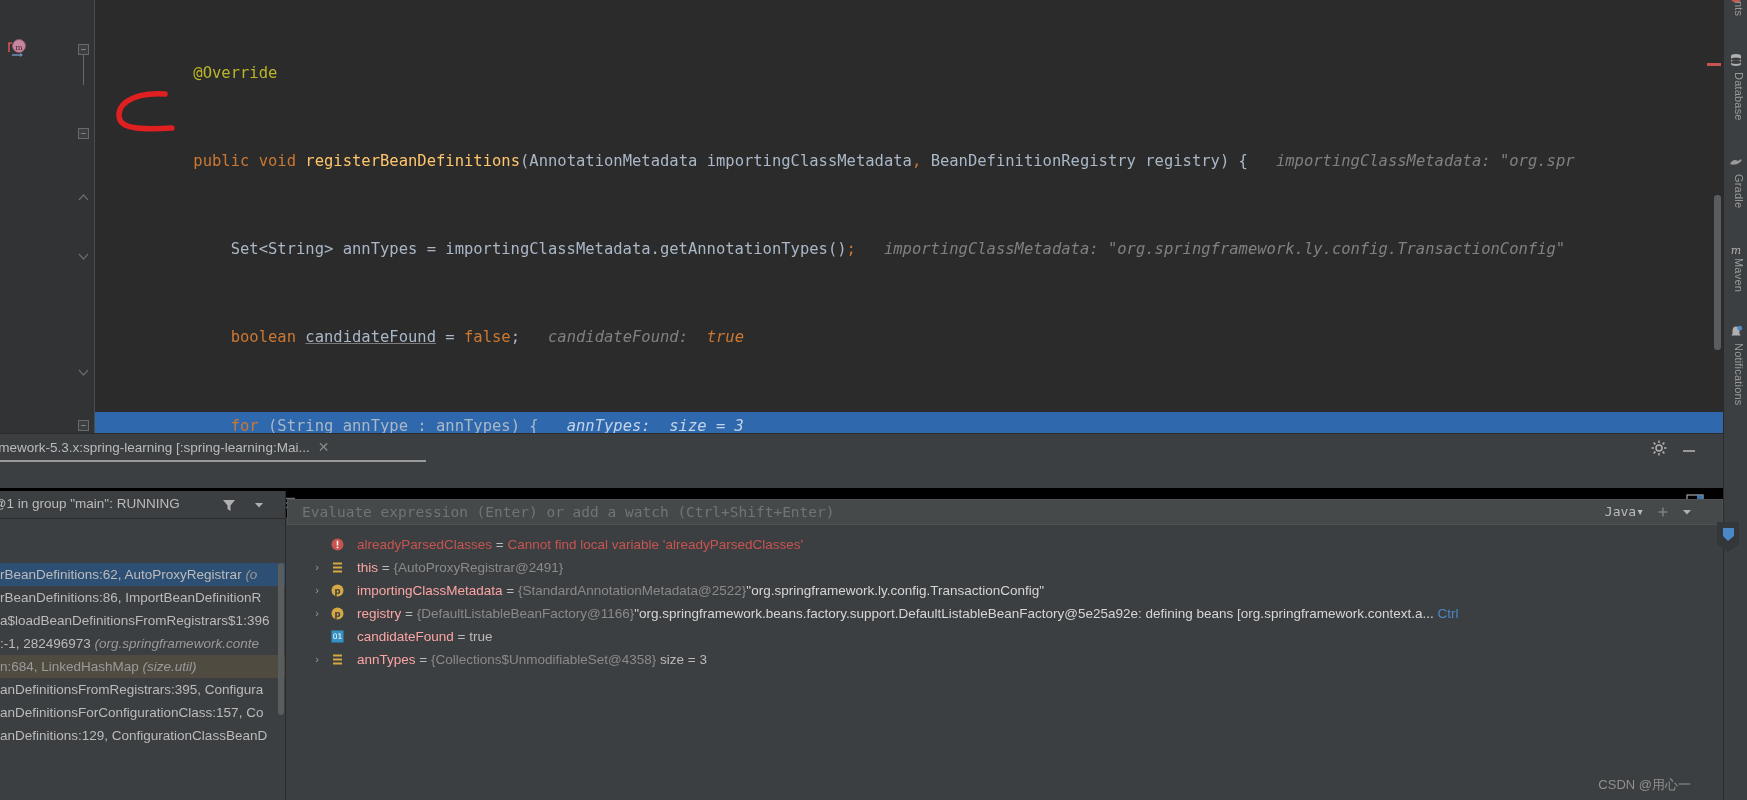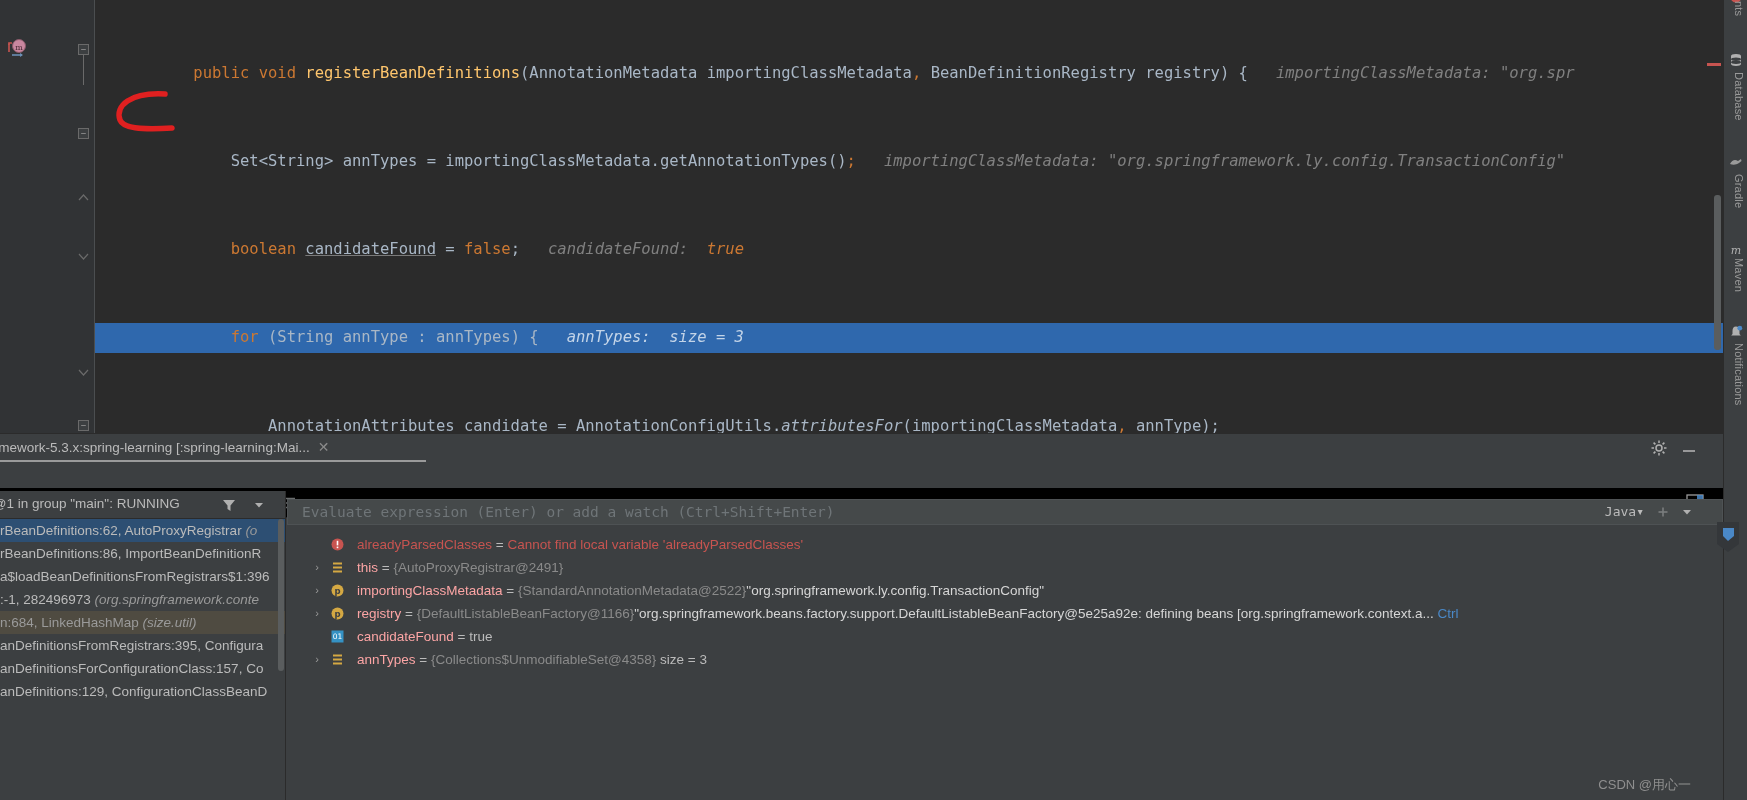--- a/index.html
+++ b/index.html
@@ -130,21 +130,21 @@
     border-bottom:1px solid #2b2b2b;
   }
   .thread-text {
     position:absolute; left:-12px; top:5px; color:#bbbbbb; font-size:13.5px; white-space:nowrap;
   }
   .frame-list { position:relative; background:#3c3f41; }
   .frame-row {
     position:relative; height:23px; padding-left:0; color:#bbbbbb;
     font-size:13.5px; white-space:nowrap; overflow:hidden; line-height:23px;
   }
-  .frame-row.selected { background:#2d4f73; }
+  .frame-row.selected { background:#2d4f73;margin-top:44px; }
   .frame-row.library { background:#4f4b41; color:#9a9a9a; }
   .frame-row .pkg { color:#9a9a9a; font-style:italic; }
   .frames-scroll {
     position:absolute; right:1px; top:0px; width:6px; height:152px;
     background:#5a5d5e; border-radius:3px;
   }
 
   
   .vars-panel {
     position:absolute; left:287px; top:499px; right:24px; height:301px;
@@ -236,20 +236,21 @@
 
     <div class="indent-guides">
       <div class="iguide" style="left:0px;"></div>
       <div class="iguide" style="left:39px;"></div>
       <div class="iguide" style="left:78px;"></div>
       <div class="iguide" style="left:117px;"></div>
       <div class="iguide" style="left:156px;"></div>
     </div>
 
     <div class="code-surface">
+      <div class="code-line">          <span class="anno">@Override</span></div>
       <div class="code-line">          <span class="kw">public</span> <span class="kw">void</span> <span class="fn">registerBeanDefinitions</span>(<span class="ident">AnnotationMetadata importingClassMetadata</span><span class="kw">,</span> <span class="ident">BeanDefinitionRegistry registry</span>) {   <span class="hint">importingClassMetadata: "org.spr</span></div>
       <div class="code-line">              <span class="ident">Set&lt;String&gt; annTypes</span> = <span class="ident">importingClassMetadata</span>.<span class="ident">getAnnotationTypes</span>()<span class="kw">;</span>   <span class="hint">importingClassMetadata: "org.springframework.ly.config.TransactionConfig"</span></div>
       <div class="code-line">              <span class="kw">boolean</span> <span class="ident under">candidateFound</span> = <span class="kw">false</span>;   <span class="hint">candidateFound:</span>  <span class="hintv">true</span></div>
       <div class="code-line highlight">              <span class="kw">for</span> <span class="ident">(String annType : annTypes)</span> {   <span class="hint-on-hl">annTypes:  size = 3</span></div>
       <div class="code-line">                  <span class="ident">AnnotationAttributes candidate</span> = <span class="ident">AnnotationConfigUtils</span>.<span class="stat">attributesFor</span>(<span class="ident">importingClassMetadata</span><span class="kw">,</span> <span class="ident">annType</span>);</div>
       <div class="code-line">                  <span class="kw">if</span> <span class="ident">(candidate ==</span> <span class="kw">null</span>) {</div>
       <div class="code-line">                      <span class="kw">continue</span>;</div>
       <div class="code-line">                  }</div>
       
       

